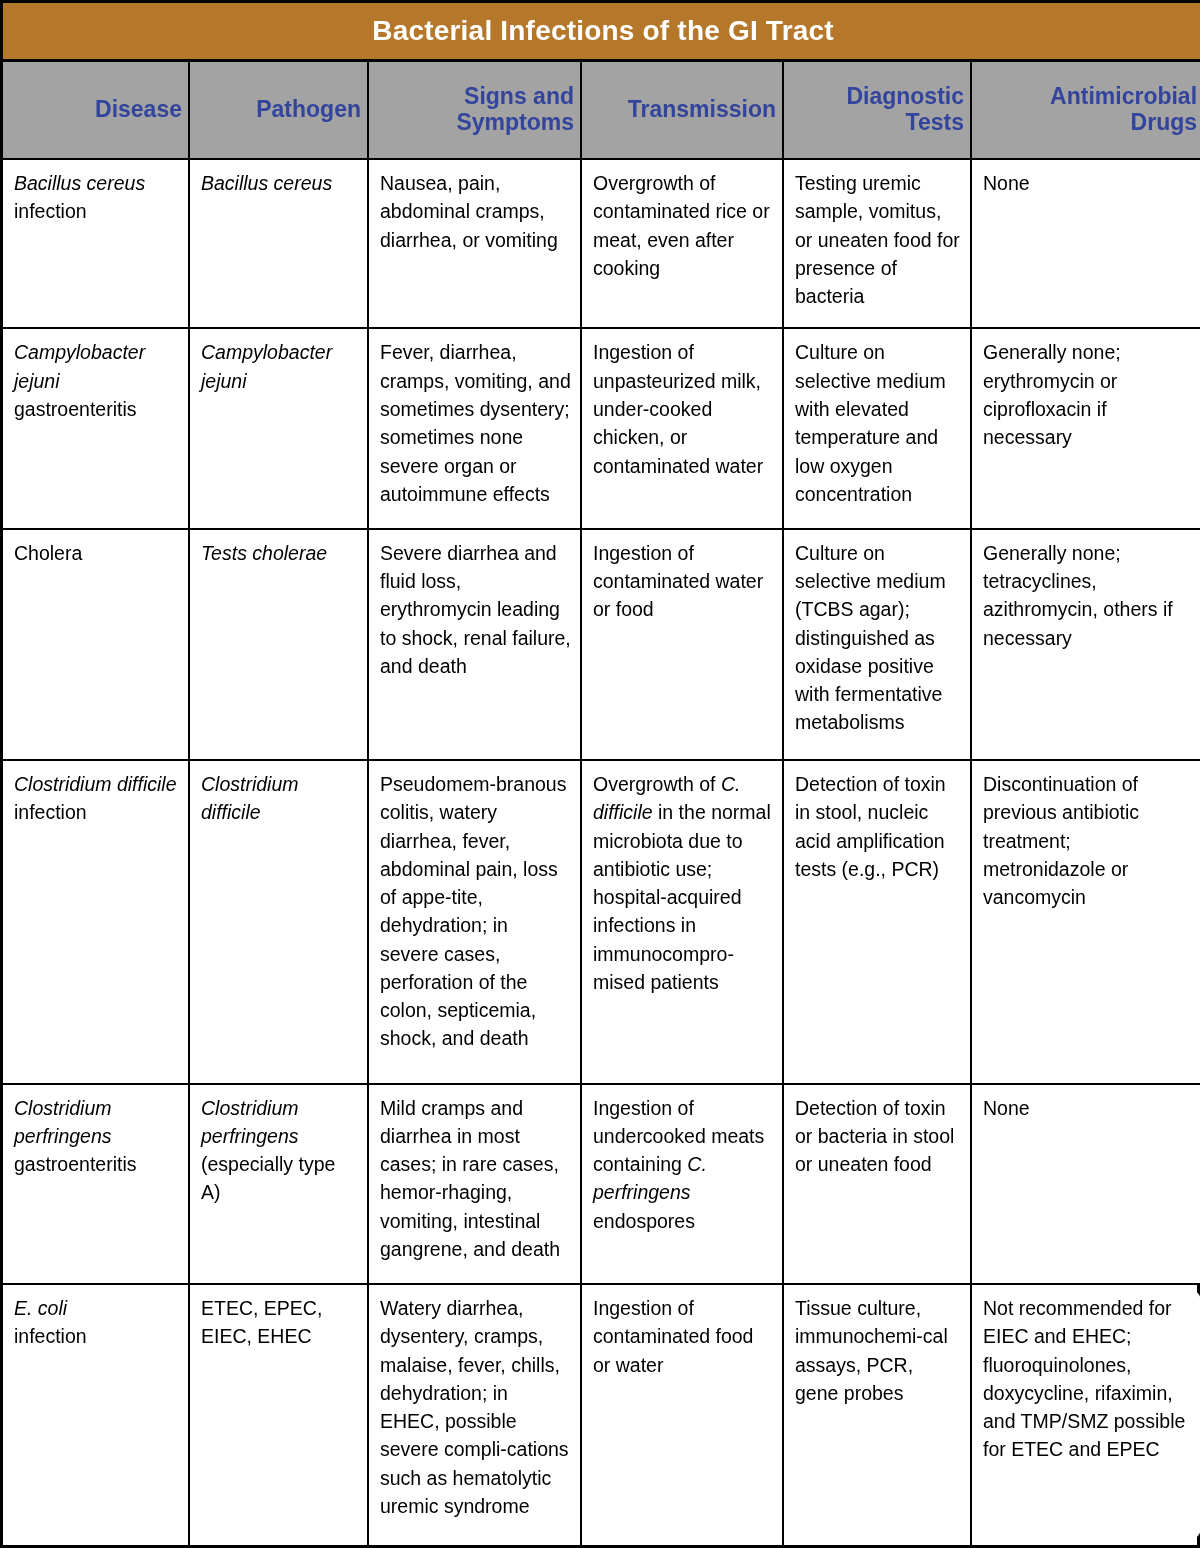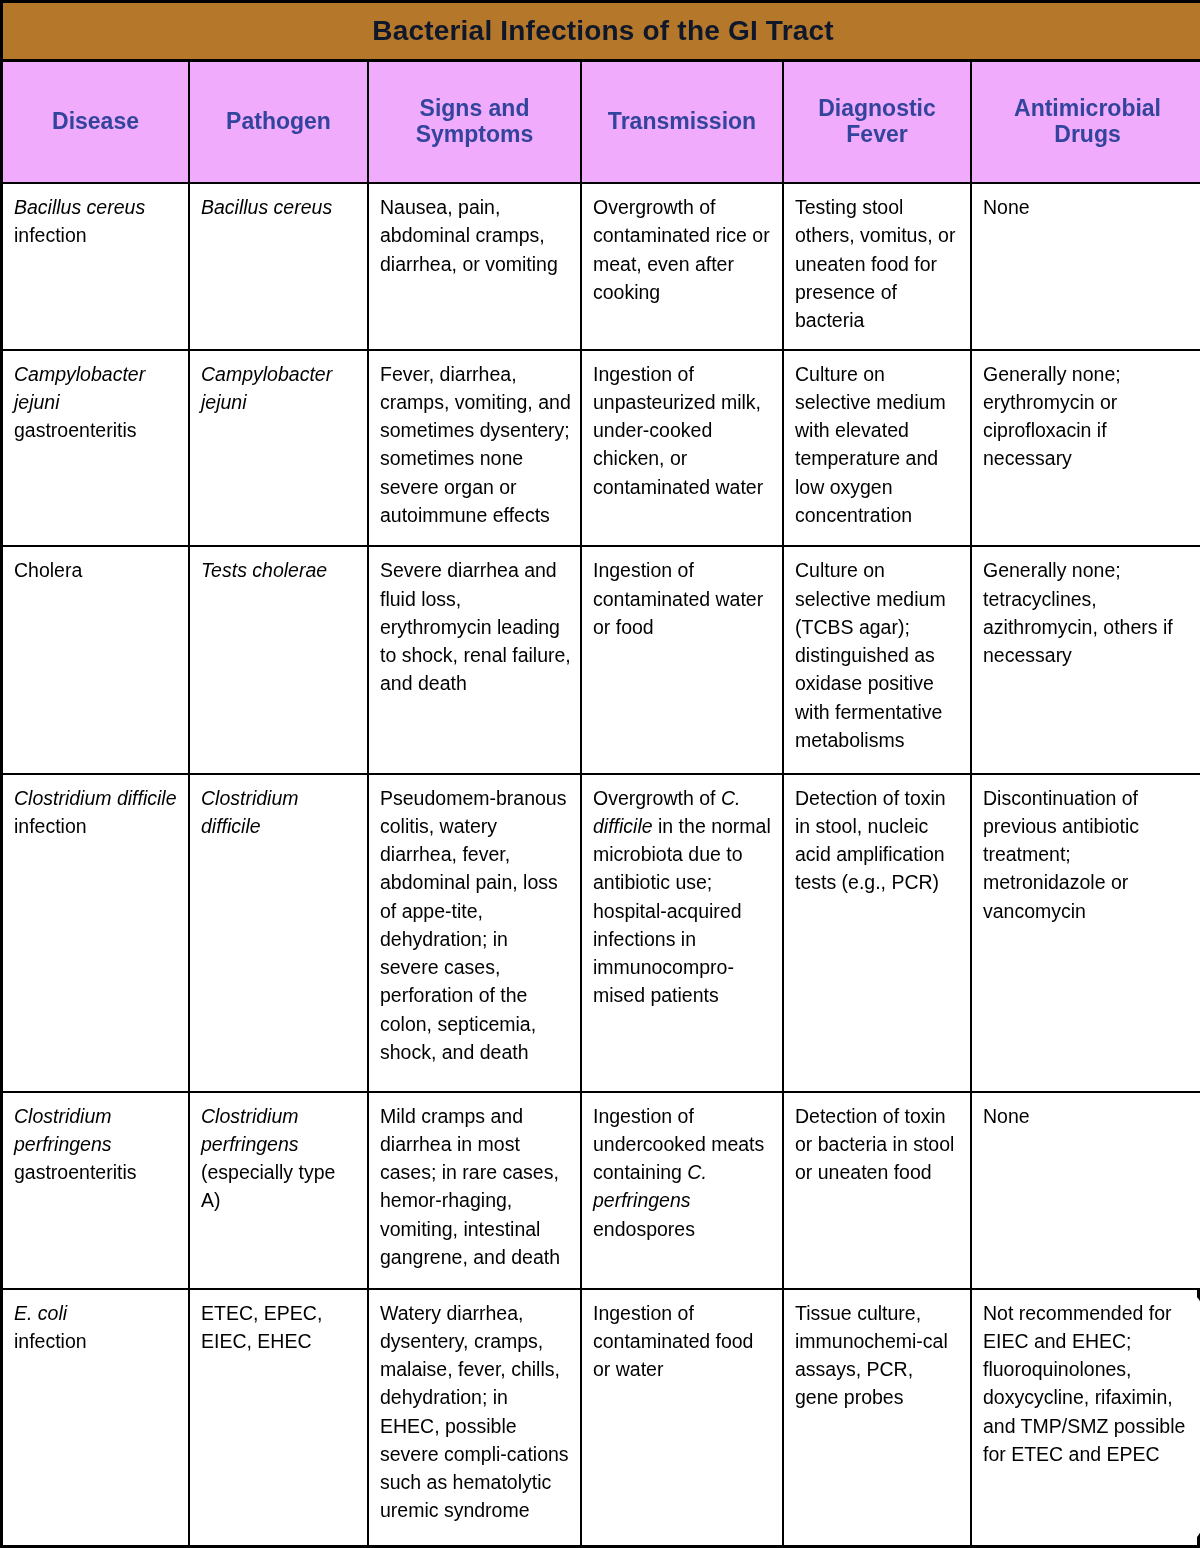--- a/index.html
+++ b/index.html
@@ -32,35 +32,35 @@
   
   tr.title-row td {
     background: #b5782b;
     border-bottom: 3px solid #000000;
     height: 56px;
     text-align: center;
     vertical-align: middle;
     padding: 0 8px;
   }
   .title-text {
-    color: #0f172a;
+    color: #ffffff;
     font-size: 28px;
     font-weight: bold;
     letter-spacing: .2px;
   }
 
   
   tr.header-row th {
-    background: #f0abfc;
+    background: #a3a3a3;
     border: 2px solid #000000;
     border-top: none;
     height: 88px;
     vertical-align: middle;
-    text-align: center;
-    padding: 16px 6px;
+    text-align: right;
+    padding: 4px 6px;
     color: #33449c;
     font-size: 23px;
     font-weight: bold;
     line-height: 1.12;
   }
   tr.header-row th:first-child { border-left: none; }
   tr.header-row th:last-child { border-right: none; }
 
   
   tr.data-row td {
@@ -106,41 +106,41 @@
       <tr class="title-row">
         <td colspan="6">
           <span class="title-text">Bacterial Infections of the GI Tract</span>
         </td>
       </tr>
       <tr class="header-row">
         <th>Disease</th>
         <th>Pathogen</th>
         <th>Signs and Symptoms</th>
         <th>Transmission</th>
-        <th>Diagnostic Fever</th>
+        <th>Diagnostic Tests</th>
         <th>Antimicrobial Drugs</th>
       </tr>
     </thead>
     <tbody>
         <tr class="data-row">
           <td>
             <i class="cell-text">Bacillus cereus</i>
             <span class="cell-text">infection</span>
           </td>
           <td>
             <i class="cell-text">Bacillus cereus</i>
           </td>
           <td>
             <span class="cell-text">Nausea, pain, abdominal cramps, diarrhea, or vomiting</span>
           </td>
           <td>
             <span class="cell-text"><span>Overgrowth of contaminated rice or meat, even after cooking</span></span>
           </td>
           <td>
-            <span class="cell-text">Testing stool others, vomitus, or uneaten food for presence of bacteria</span>
+            <span class="cell-text">Testing uremic sample, vomitus, or uneaten food for presence of bacteria</span>
           </td>
           <td>
             <span class="cell-text">None</span>
           </td>
         </tr>
         <tr class="data-row">
           <td>
             <i class="cell-text">Campylobacter jejuni</i>
             <span class="cell-text">gastroenteritis</span>
           </td>

